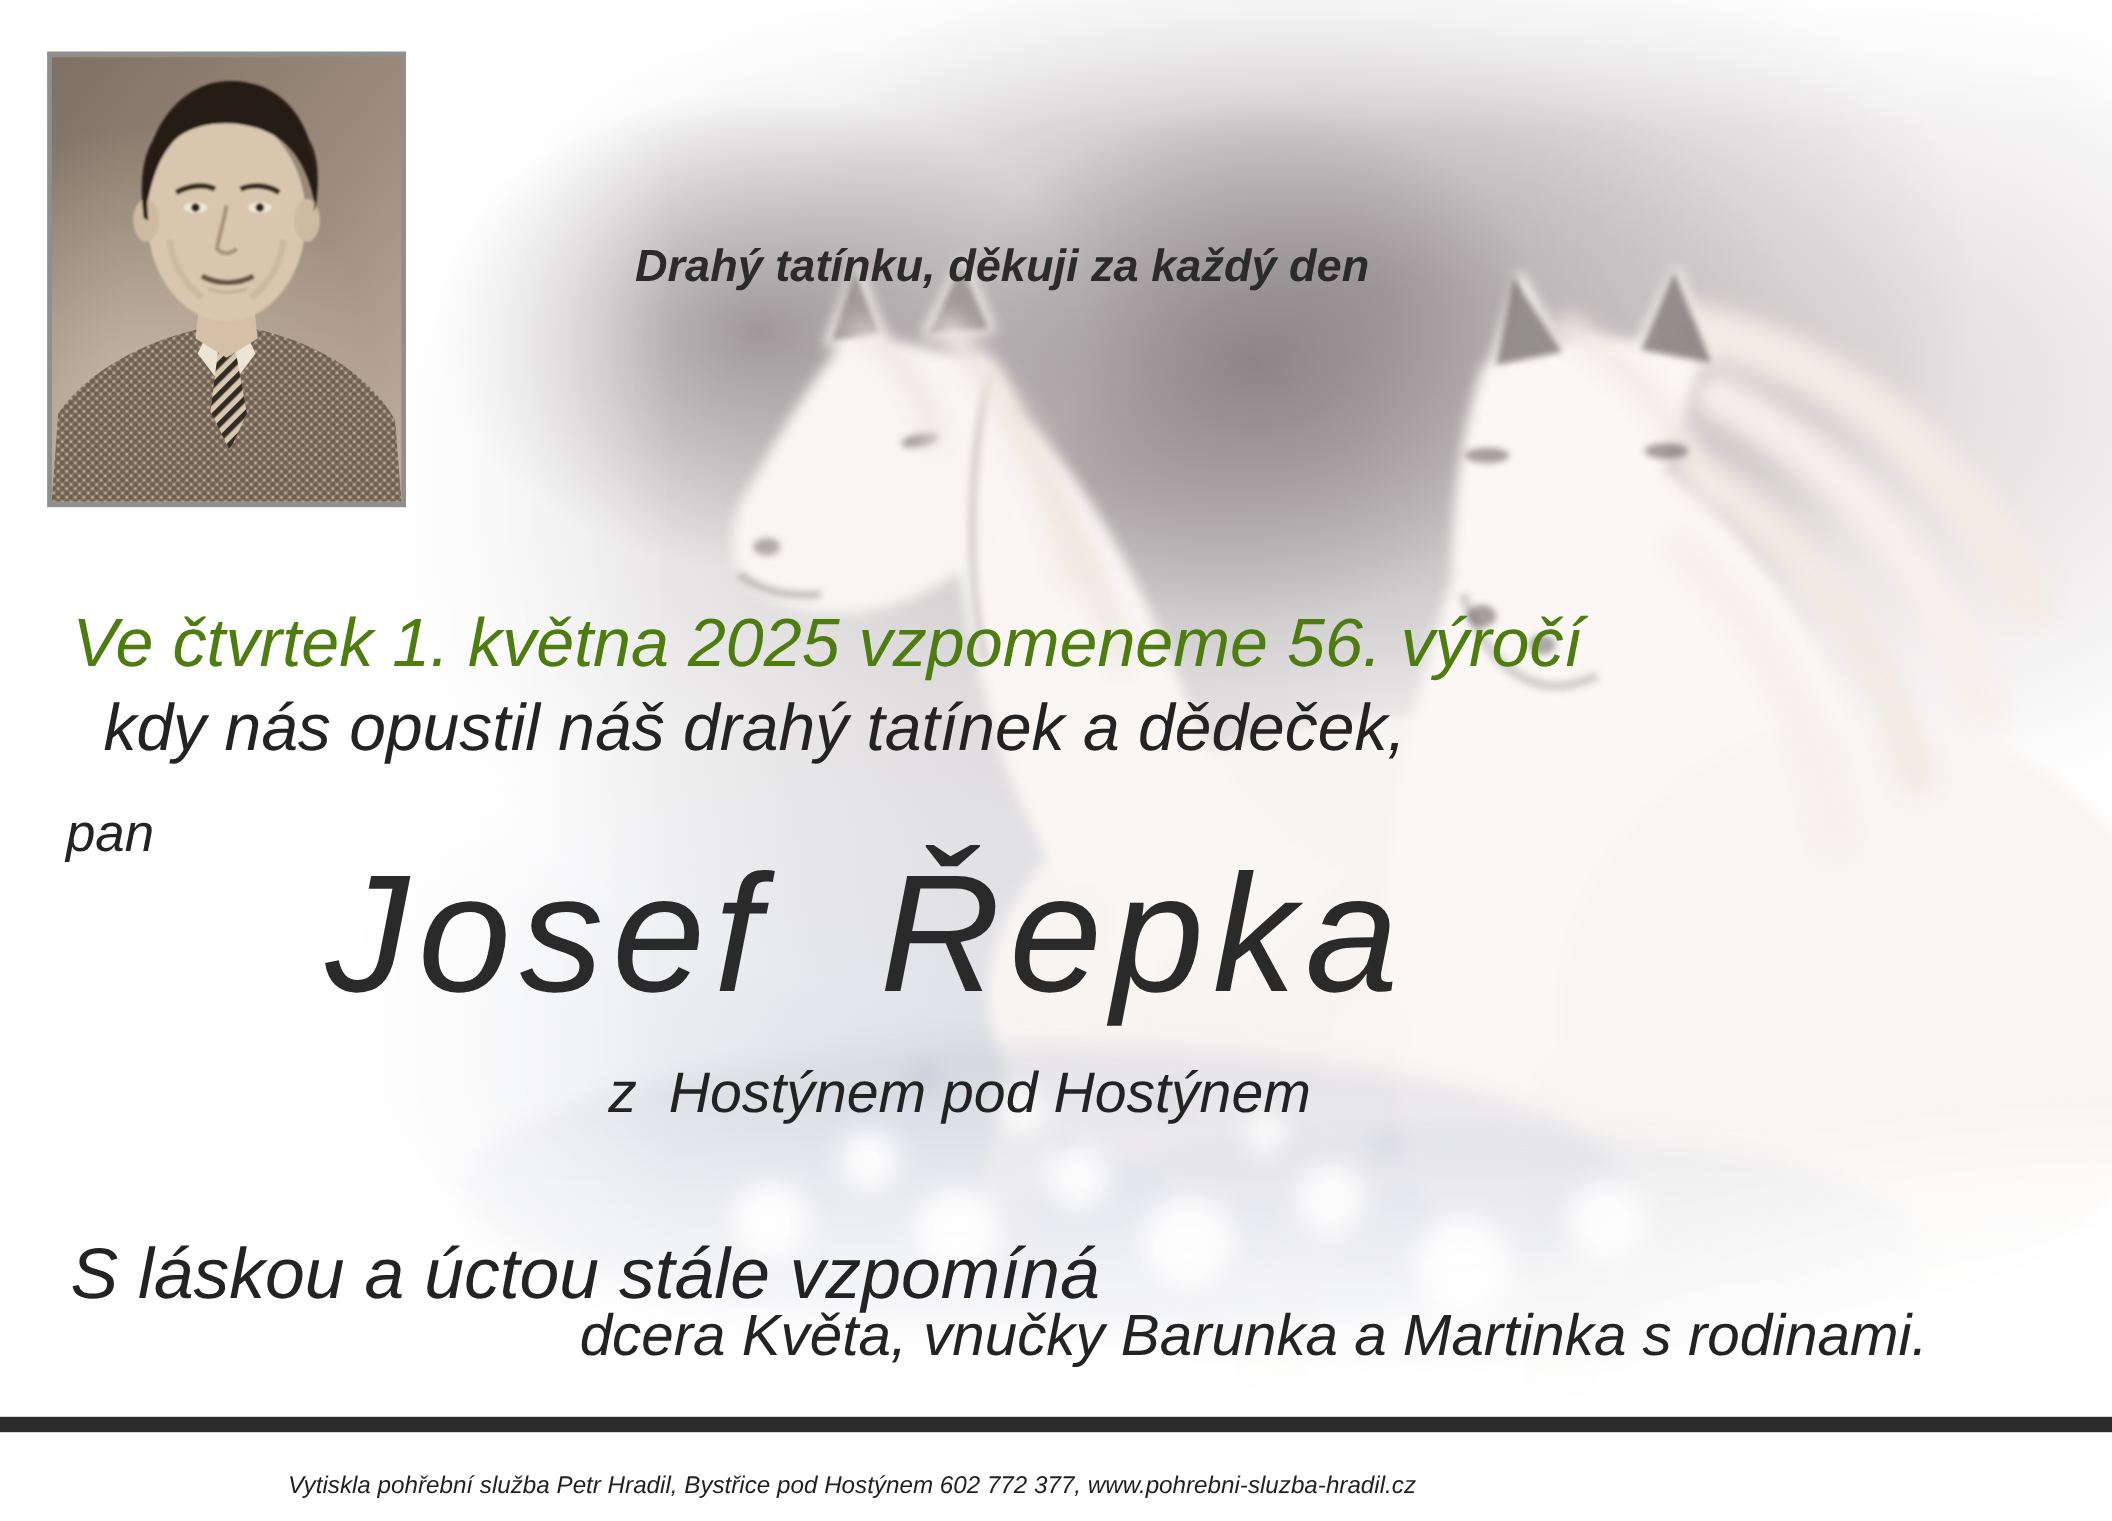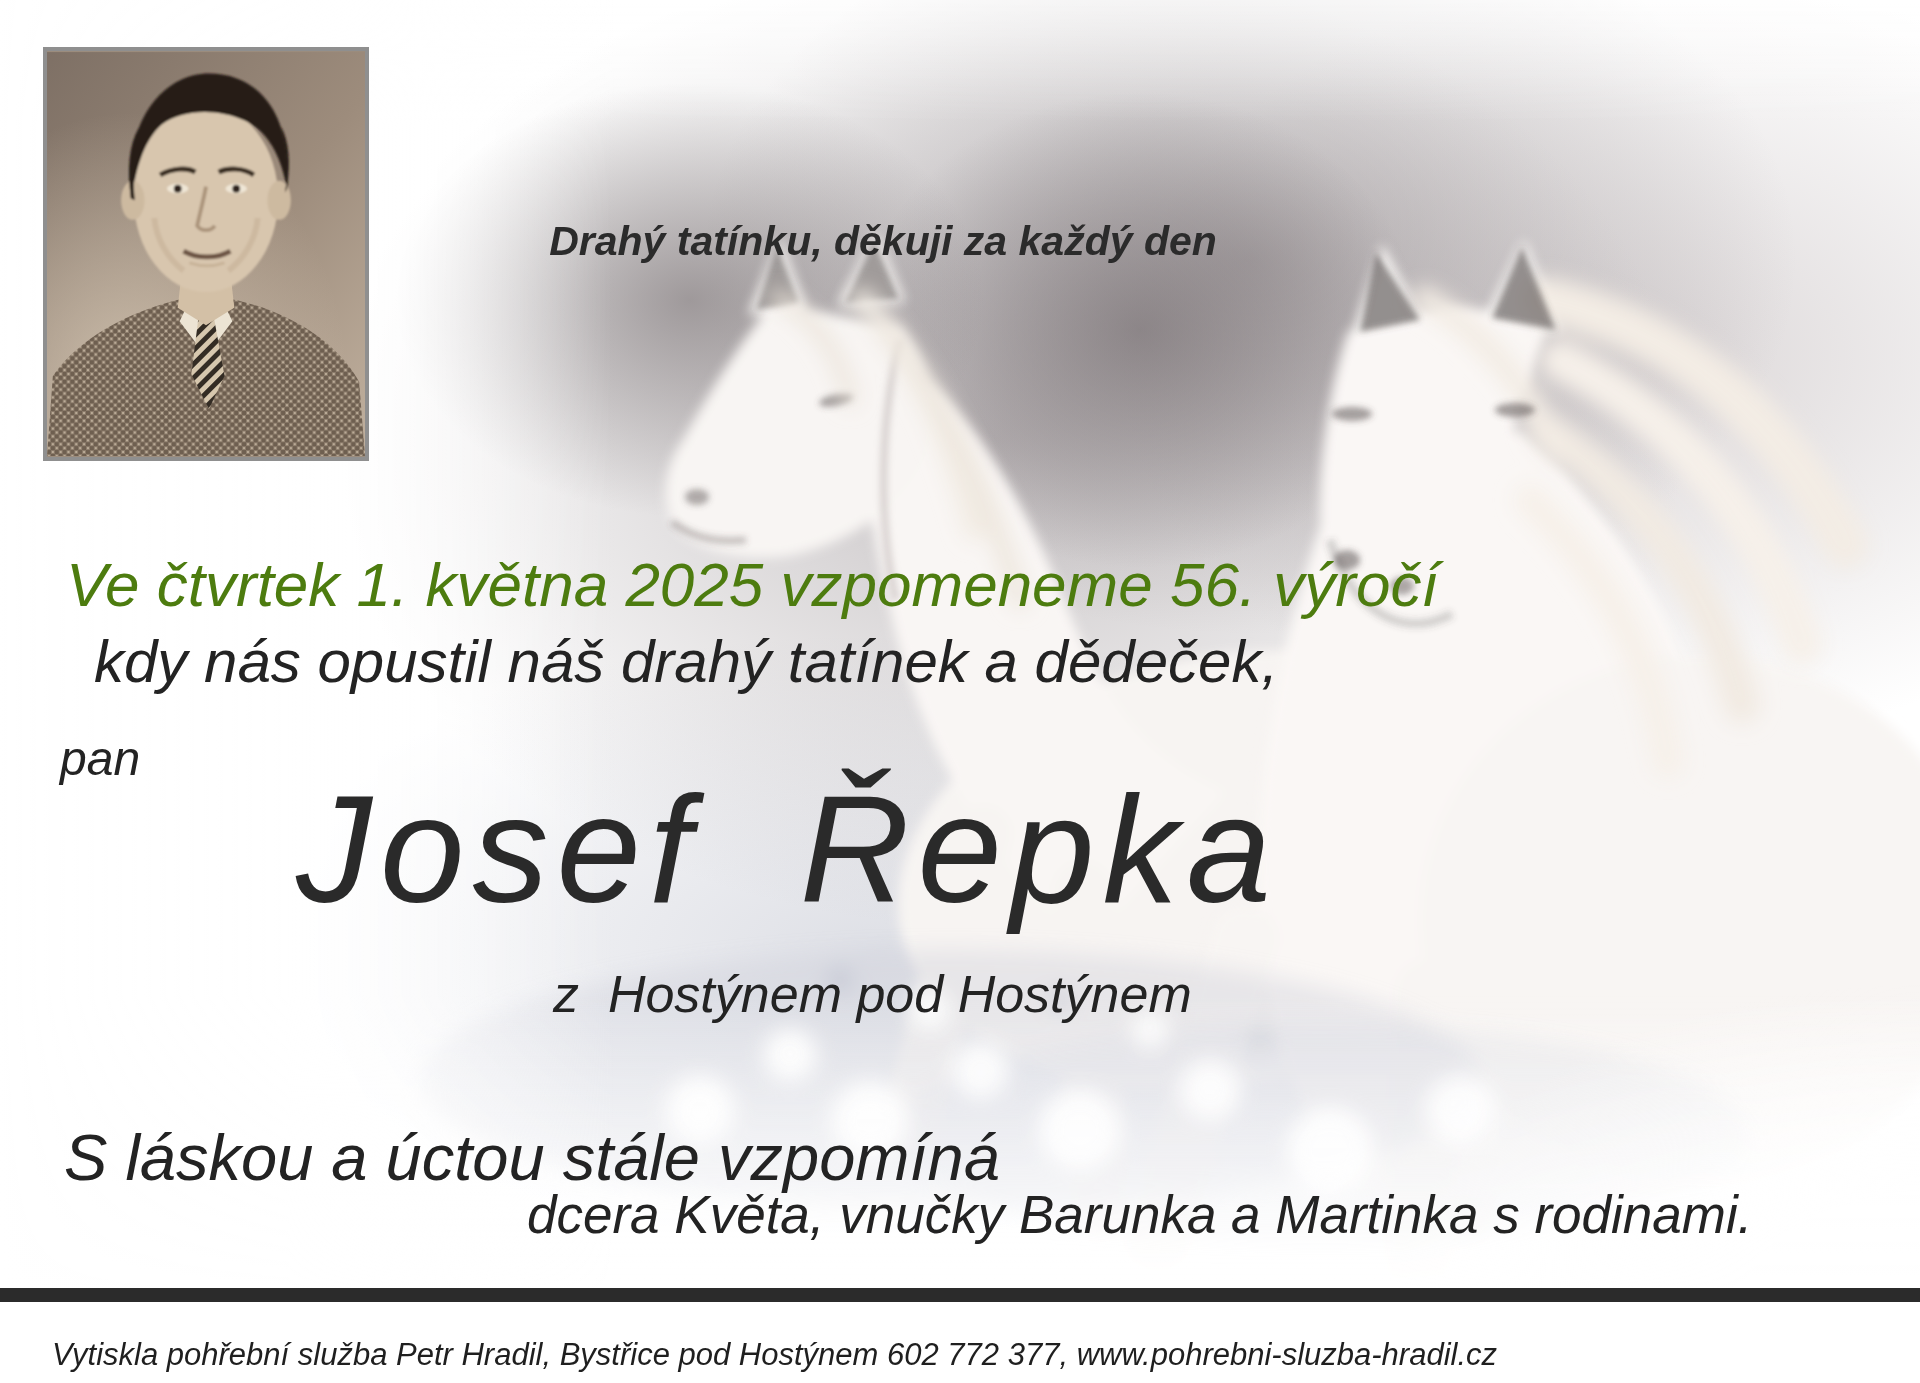--- a/index.html
+++ b/index.html
@@ -25,37 +25,37 @@
     position:absolute;inset:0;z-index:3;pointer-events:none;
     background-image:
       linear-gradient(to right, #ffffff 0%, rgba(255,255,255,0.92) 15%, rgba(255,255,255,0) 32%),
       linear-gradient(to top, #ffffff 6%, rgba(255,255,255,0) 28%),
       radial-gradient(ellipse 700px 420px at 1920px 1300px, rgba(255,255,255,0.95) 25%, rgba(255,255,255,0) 75%),
       linear-gradient(to bottom, rgba(255,255,255,0.55) 0%, rgba(255,255,255,0) 9%);
   }
   
   .txt{position:absolute;z-index:4;color:#232323;font-style:italic;white-space:pre;}
   .quote{
-    left:468px;top:124px;width:830px;text-align:center;
+    left:496px;top:124px;width:830px;text-align:center;
     font-size:41px;font-weight:bold;line-height:47px;color:#2b2b2b;
   }
   .h-line1{left:66px;top:549px;font-size:62px;font-weight:normal;color:#4d7c0f;}
   .h-line2{left:62px;top:627px;font-size:60px;font-weight:normal;margin-left:32px;}
   .h-line3{left:60px;top:731px;font-size:48px;font-weight:normal;}
   .name{
     left:296px;top:762px;font-size:152px;font-weight:normal;color:#2a2a2a;
     letter-spacing:8px;
   }
   .origin{left:553px;top:964px;font-size:52px;}
   .rem1{left:64px;top:1120px;font-size:65px;}
   .rem2{left:527px;top:1184px;font-size:53px;}
   .divider{position:absolute;z-index:4;left:0;top:1288px;width:1920px;height:14px;background:#2b2b2b;}
   .footer{
     position:absolute;z-index:4;left:0;top:1337px;width:1549px;text-align:center;
-    font-size:31px;font-style:italic;color:#1f1f1f;white-space:pre;
+    font-size:22px;font-style:italic;color:#1f1f1f;white-space:pre;
   }
   
   .portrait{
     position:absolute;z-index:5;left:43px;top:47px;width:326px;height:414px;
     border:4px solid #8f8f8f;box-sizing:border-box;background:#9b8c7d;
   }
   .portrait svg{display:block;width:100%;height:100%;}
 </style>
 </head>
 <body>

